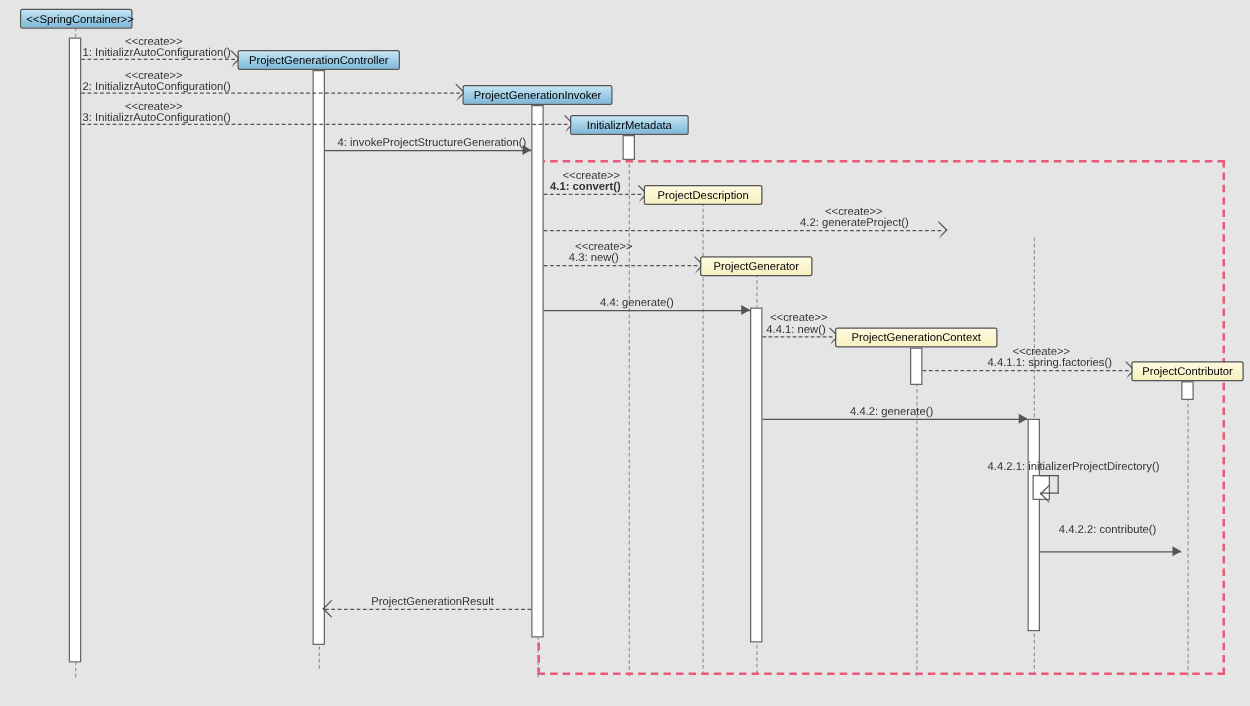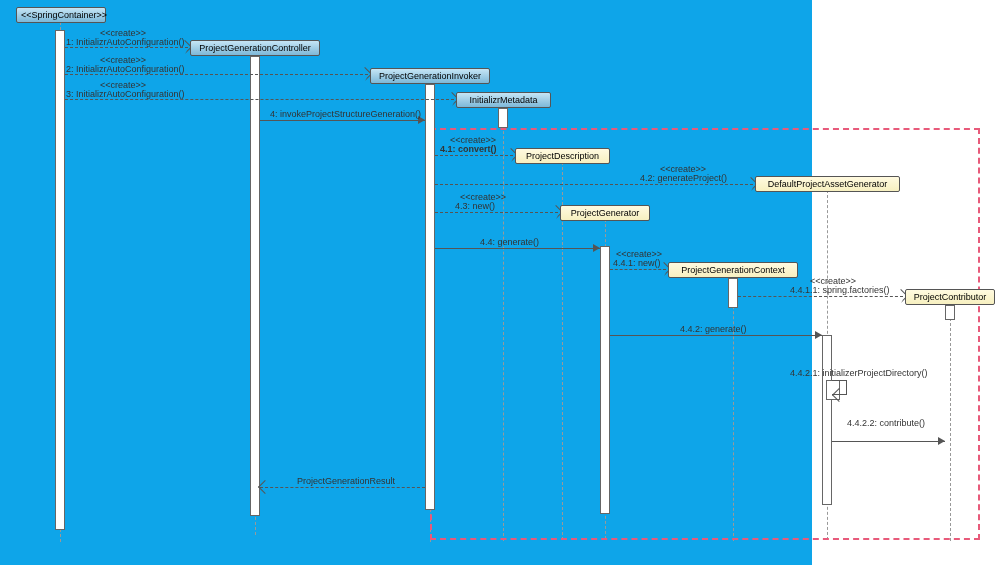--- a/index.html
+++ b/index.html
@@ -1,17 +1,17 @@
 <!DOCTYPE html>
 <html><head>
 <meta charset="utf-8">
 <style>
   * { box-sizing: border-box; margin: 0; padding: 0; }
   body { font-family: Arial, sans-serif; font-size: 9px; background: #fff; }
-  .canvas { position: relative; width: 812px; height: 565px; background: #0ea5e9; }
+  .canvas { position: relative; width: 1000px; height: 565px; background: #e5e5e5; }
   .lifeline-box {
     position: absolute;
     border: 1px solid #555;
     padding: 2px 4px;
     text-align: center;
     white-space: nowrap;
     z-index: 10;
     border-radius: 2px;
   }
   .blue-box { background: linear-gradient(to bottom, #c5e5f5, #7db8d8); }
@@ -104,23 +104,20 @@
   <div class="lifeline-box blue-box" style="left:456px; top:92px; width:95px;">
     <span>InitializrMetadata</span>
   </div>
   <div class="lifeline" style="left:503px; top:106px; height:435px;"></div>
 
   <div class="lifeline-box yellow-box" style="left:515px; top:148px; width:95px;">
     <span>ProjectDescription</span>
   </div>
   <div class="lifeline" style="left:562px; top:162px; height:378px;"></div>
 
-  <div class="lifeline-box yellow-box" style="left:755px; top:176px; width:145px;">
-    <span>DefaultProjectAssetGenerator</span>
-  </div>
   <div class="lifeline" style="left:827px; top:190px; height:350px;"></div>
 
   <div class="lifeline-box yellow-box" style="left:560px; top:205px; width:90px;">
     <span>ProjectGenerator</span>
   </div>
   <div class="lifeline" style="left:605px; top:219px; height:320px;"></div>
 
   <div class="lifeline-box yellow-box" style="left:668px; top:262px; width:130px;">
     <span>ProjectGenerationContext</span>
   </div>

